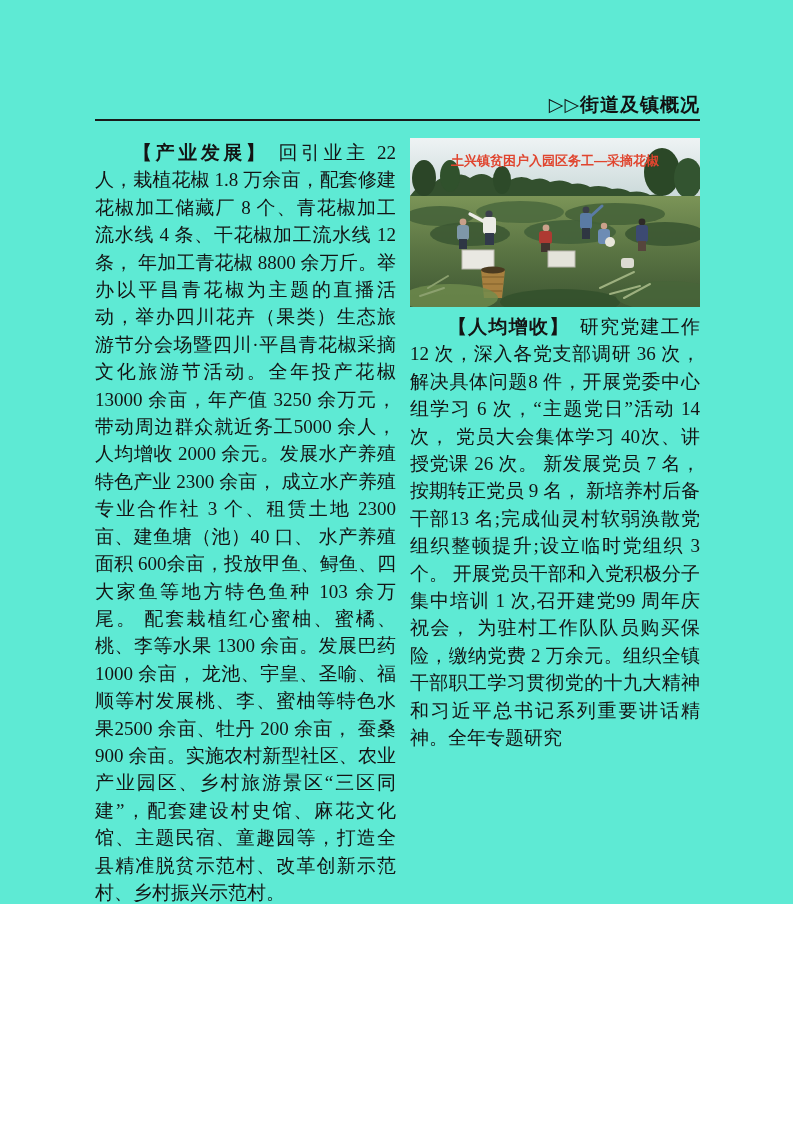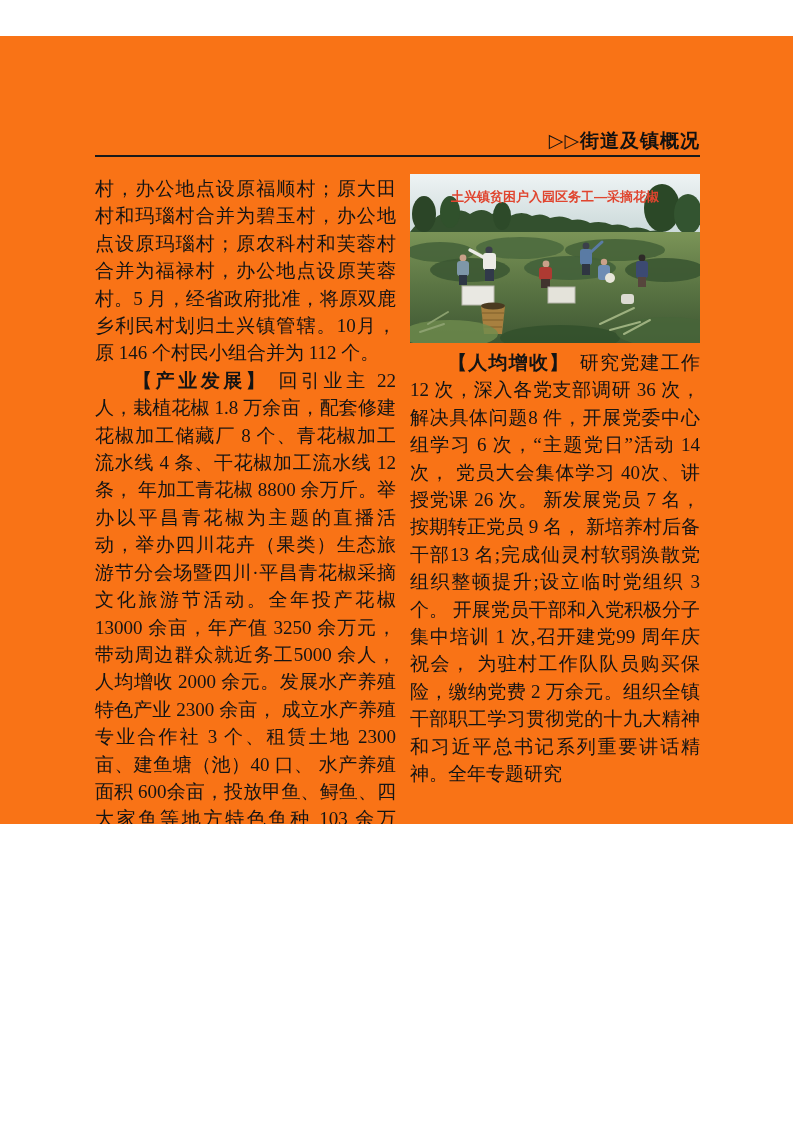--- a/index.html
+++ b/index.html
@@ -1,23 +1,22 @@
 <!DOCTYPE html>
 <html><head>
 <meta charset="utf-8">
 <style>
   html,body{margin:0;padding:0;background:#ffffff;}
   .page{
     position:relative;
-    width:793px;height:788px;
-    background:#f97316;
+    width:793px;height:904px;
+    background:#5eead4;
     overflow:hidden;
     font-family:"Liberation Serif","DejaVu Serif",serif;
     color:#141414;
-    margin-top:36px;
   }
   
   .header-title{
     position:absolute;
     top:92px;right:93px;
     font-family:"Liberation Sans","DejaVu Sans",sans-serif;
     font-size:19px;font-weight:600;
     letter-spacing:1px;
     color:#111;
     white-space:nowrap;
@@ -85,21 +84,20 @@
 </style>
 </head>
 <body>
 
 <div class="page">
 
   <div class="header-title">▷▷街道及镇概况</div>
   <div class="header-rule"></div>
 
   <div class="col col-left">
-    <p><span>村，办公地点设原福顺村；原大田村和玛瑙村合并为碧玉村，办公地点设原玛瑙村；原农科村和芙蓉村合并为福禄村，办公地点设原芙蓉村。5 月，经省政府批准，将原双鹿乡利民村划归土兴镇管辖。10月，原 146 个村民小组合并为 112 个。</span></p>
     <p class="para-indent"><span class="para-head">【产业发展】</span><span>回引业主 22 人，栽植花椒 1.8 万余亩，配套修建花椒加工储藏厂 8 个、青花椒加工流水线 4 条、干花椒加工流水线 12 条， 年加工青花椒 8800 余万斤。举办以平昌青花椒为主题的直播活动，举办四川花卉（果类）生态旅游节分会场暨四川·平昌青花椒采摘文化旅游节活动。全年投产花椒 13000 余亩，年产值 3250 余万元， 带动周边群众就近务工5000 余人，人均增收 2000 余元。发展水产养殖特色产业 2300 余亩， 成立水产养殖专业合作社 3 个、租赁土地 2300 亩、建鱼塘（池）40 口、 水产养殖面积 600余亩，投放甲鱼、鲟鱼、四大家鱼等地方特色鱼种 103 余万尾。 配套栽植红心蜜柚、蜜橘、桃、李等水果 1300 余亩。发展巴药 1000 余亩， 龙池、宇皇、圣喻、福顺等村发展桃、李、蜜柚等特色水果2500 余亩、牡丹 200 余亩， 蚕桑 900 余亩。实施农村新型社区、农业产业园区、乡村旅游景区“三区同建”，配套建设村史馆、麻花文化馆、主题民宿、童趣园等，打造全县精准脱贫示范村、改革创新示范村、乡村振兴示范村。</span></p>
   </div>
 
   <div class="col col-right">
 
     <figure class="photo-fig">
       <div class="photo">
         <svg width="290" height="169" viewBox="0 0 290 169" xmlns="http://www.w3.org/2000/svg">
           <defs>
             <linearGradient id="sky" x1="0" y1="0" x2="0" y2="1">

